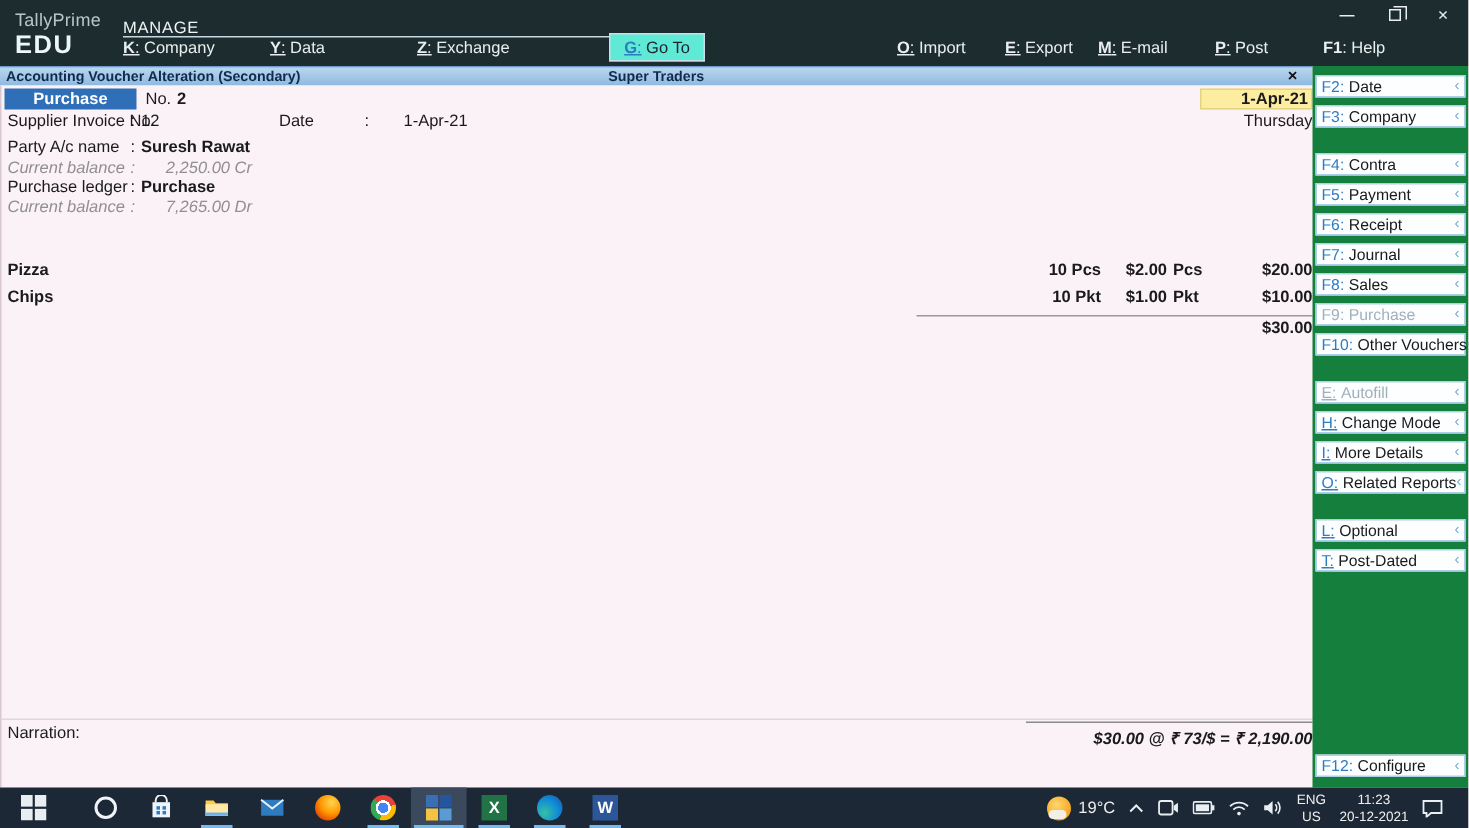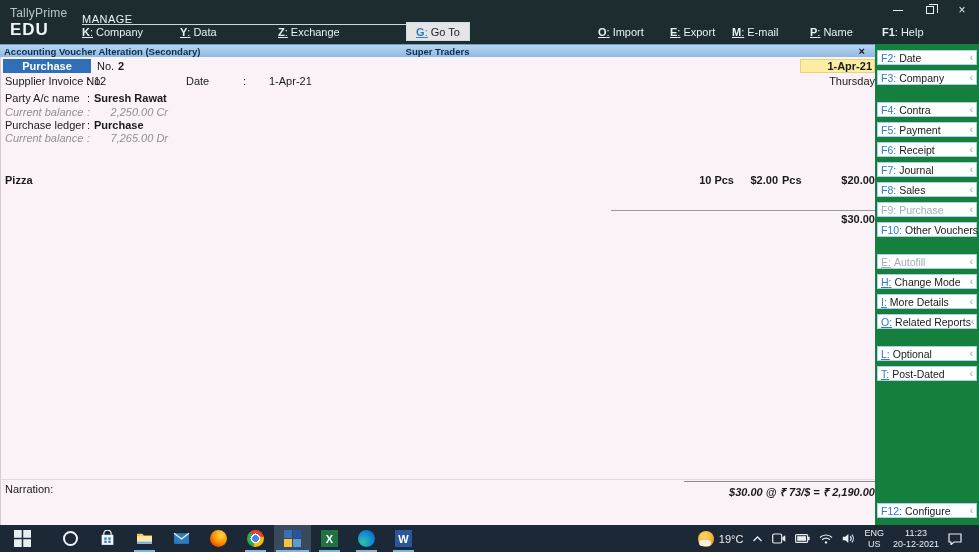--- a/index.html
+++ b/index.html
@@ -15,21 +15,21 @@
   .section-label { position:absolute; left:82px; top:13px; font-size:11px; font-weight:normal; color:#f0f5f6; letter-spacing:.5px; }
   .manage-line { position:absolute; left:82px; top:24px; width:326px; height:1px; background:#c5d8e2; }
   .menu-row { position:absolute; left:0; top:26px; width:979px; height:16px; font-size:11px; }
   .mi { position:absolute; cursor:default; white-space:nowrap; }
   .mkey { font-weight:bold; }
   .mkey::after { content:":"; font-weight:normal; }
   .mlabel { margin-left:3px; }
   .u { text-decoration:underline; }
   .mi-0l { left:82px; } .mi-1l { left:180px; } .mi-2l { left:278px; }
   .mi-0r { left:598px; } .mi-1r { left:670px; } .mi-2r { left:732px; } .mi-3r { left:810px; } .mi-4r { left:882px; }
-  .goto-btn { position:absolute; left:406px; top:-4px; width:64px; height:19px; background:#e5e5e5; color:#223; text-align:center; line-height:19px; border:1px solid #c9dcea; }
+  .goto-btn { position:absolute; left:406px; top:-4px; width:64px; height:19px; background:#5eead4; color:#223; text-align:center; line-height:19px; border:1px solid #c9dcea; }
   .goto-btn .mkey { color:#2f7bc0; }
   .win-controls { position:absolute; right:8px; top:3px; display:flex; gap:14px; align-items:center; height:14px; }
   .wc { width:18px; height:14px; display:flex; align-items:center; justify-content:center; cursor:default; }
   .wc-min-line { width:10px; height:1px; background:#e9eff0; }
   .wc-restore-box { width:8px; height:8px; border:1px solid #e9eff0; position:relative; background:transparent; }
   .wc-restore-box::before { content:""; position:absolute; left:2px; top:-3px; width:8px; height:8px; border:1px solid #e9eff0; border-left:none; border-bottom:none; }
   .wc-close-x { color:#e9eff0; font-size:12px; line-height:1; }
 
   
   .titlebar { position:absolute; left:0; top:44px; width:875px; height:13px; background:linear-gradient(#b9d6ef,#8fb9e1); border-top:1px solid #6f9cc8; font-size:9.5px; font-weight:bold; color:#0e2b4d; }
@@ -148,21 +148,21 @@
     <div class="section-label">MANAGE</div>
     <div class="manage-line"></div>
     <div class="menu-row">
       <span class="mi mi-0l"><span class="mkey u">K</span><span class="mlabel">Company</span></span>
       <span class="mi mi-1l"><span class="mkey u">Y</span><span class="mlabel">Data</span></span>
       <span class="mi mi-2l"><span class="mkey u">Z</span><span class="mlabel">Exchange</span></span>
       <span class="mi goto-btn"><span class="mkey u">G</span><span class="mlabel">Go To</span></span>
       <span class="mi mi-0r"><span class="mkey u">O</span><span class="mlabel">Import</span></span>
       <span class="mi mi-1r"><span class="mkey u">E</span><span class="mlabel">Export</span></span>
       <span class="mi mi-2r"><span class="mkey u">M</span><span class="mlabel">E-mail</span></span>
-      <span class="mi mi-3r"><span class="mkey u">P</span><span class="mlabel">Name</span></span>
+      <span class="mi mi-3r"><span class="mkey u">P</span><span class="mlabel">Post</span></span>
       <span class="mi mi-4r"><span class="mkey">F1</span><span class="mlabel">Help</span></span>
     </div>
     <div class="win-controls">
       <div class="wc">
           <div class="wc-min-line"></div>
         </div>
       <div class="wc">
           <div class="wc-restore-box"></div>
         </div>
       <div class="wc">
@@ -205,20 +205,27 @@
     <span class="abs c1 lbc colon dim"></span>
     <span class="abs lb-value dim">7,265.00 Dr</span>
 
 
     <div class="irow irow-0">
       <span class="abs b it-name">Pizza</span>
       <span class="abs b it-qty">10 Pcs</span>
       <span class="abs b it-rate">$2.00</span>
       <span class="abs b it-per">Pcs</span>
       <span class="abs b it-amt">$20.00</span>
+    </div>
+    <div class="irow irow-1">
+      <span class="abs b it-name">Chips</span>
+      <span class="abs b it-qty">10 Pkt</span>
+      <span class="abs b it-rate">$1.00</span>
+      <span class="abs b it-per">Pkt</span>
+      <span class="abs b it-amt">$10.00</span>
     </div>
 
     <div class="abs total-line"></div>
     <span class="abs total-amt">$30.00</span>
 
     <div class="abs narr-sep"></div>
     <span class="abs narr-label">Narration:</span>
     <div class="abs forex-line"></div>
     <span class="abs forex-note">$30.00 @ ₹ 73/$ = ₹ 2,190.00</span>
   </div>

